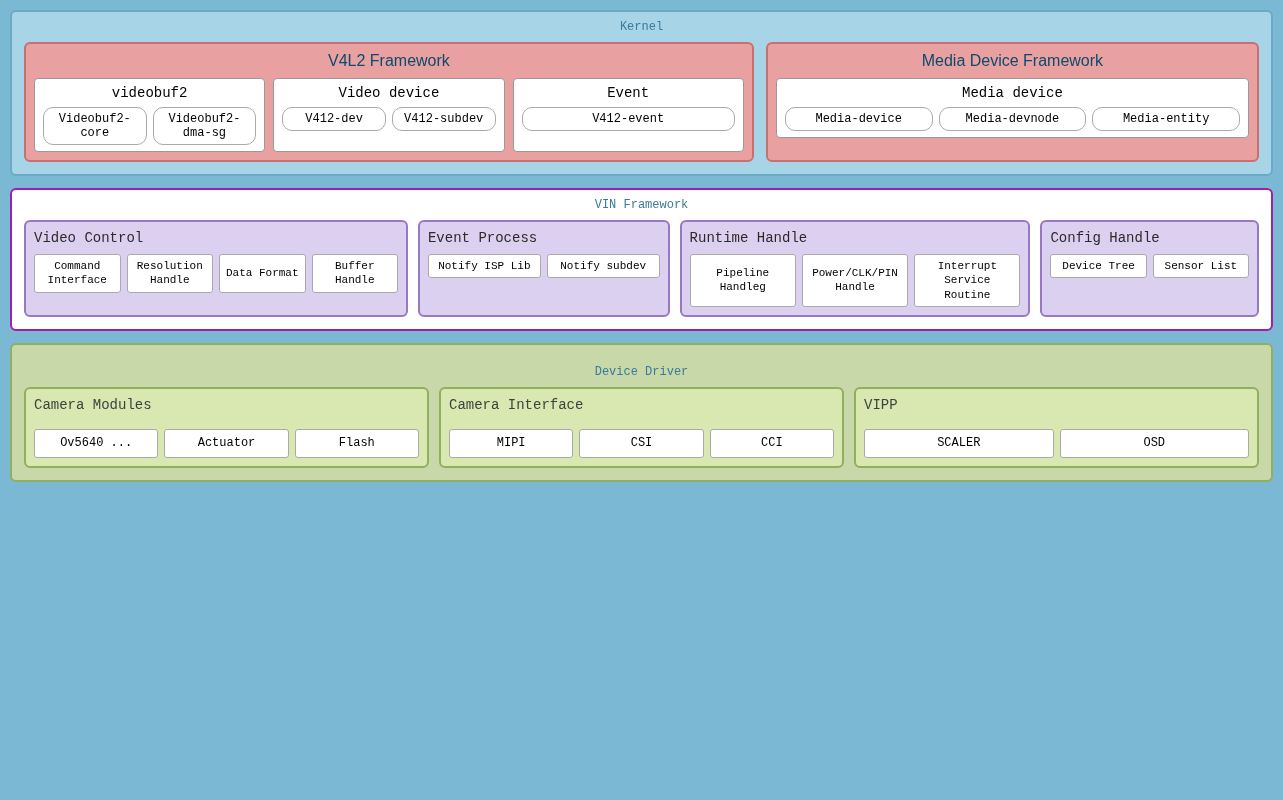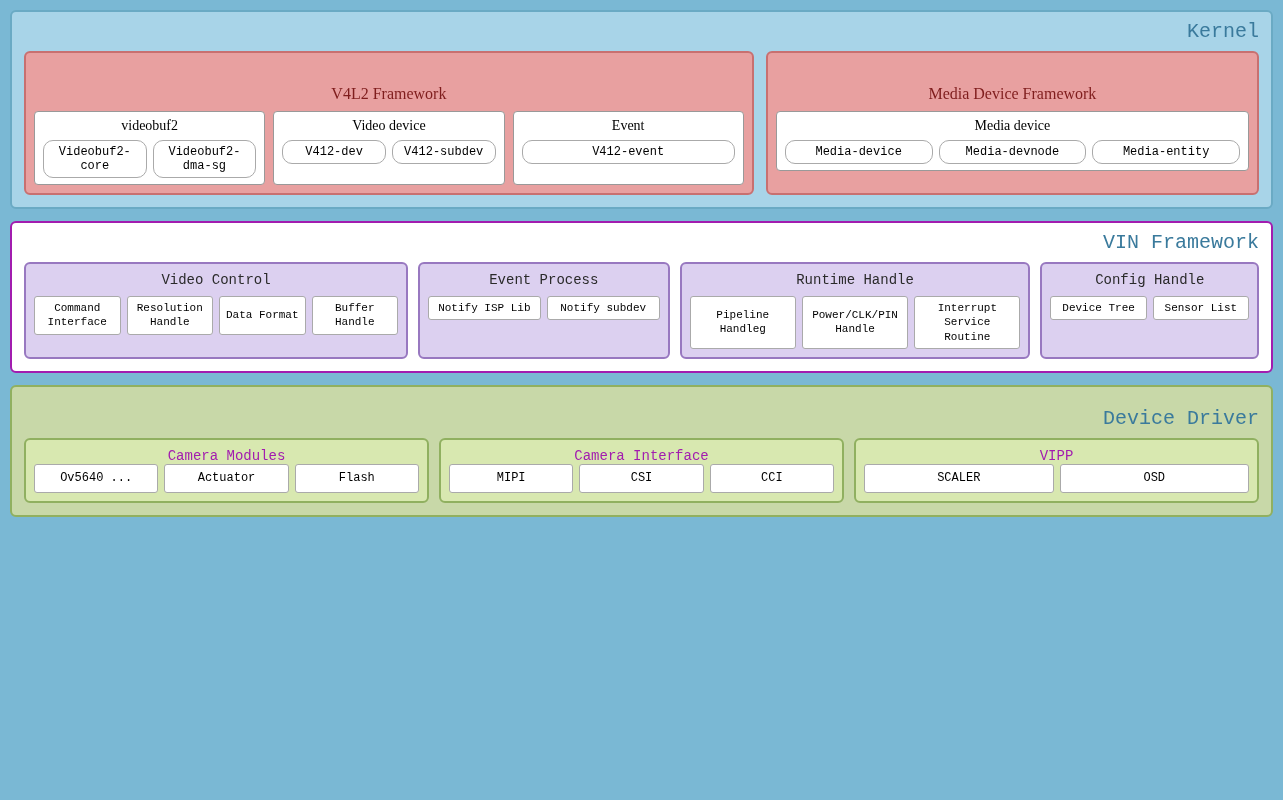--- a/index.html
+++ b/index.html
@@ -18,22 +18,22 @@
     }
 
     
     .kernel-section {
       background: #a8d4e8;
       border: 2px solid #6aaac4;
       border-radius: 6px;
       padding: 8px 12px 12px;
     }
     .section-title {
-      text-align: right;
-      font-size: 20px;
+      text-align: center;
+      font-size: 12px;
       color: #3a7a9c;
       margin-bottom: 8px;
       font-family: 'Courier New', Courier, monospace;
     }
     .kernel-inner {
       display: flex;
       gap: 12px;
     }
     .v4l2-framework {
       background: #e8a0a0;
@@ -45,40 +45,39 @@
     .media-device-framework {
       background: #e8a0a0;
       border: 2px solid #c87070;
       border-radius: 6px;
       padding: 8px;
       flex: 2;
     }
     .framework-title {
       text-align: center;
       font-size: 16px;
-      color: #7f1d1d;
+      color: #0c4a6e;
       margin-bottom: 8px;
-      font-family: Liberation Serif, serif;
-      margin-top: 24px;
+      font-family: Liberation Sans, sans-serif;
     }
     .framework-boxes {
       display: flex;
       gap: 8px;
     }
     .white-box {
       background: white;
       border: 1.5px solid #999;
       border-radius: 4px;
       padding: 6px 8px;
       flex: 1;
     }
     .white-box-title {
       text-align: center;
       font-size: 14px;
-      font-family: Liberation Serif, serif;
+      font-family: Liberation Mono, monospace;
       margin-bottom: 6px;
     }
     .white-box-inner {
       display: flex;
       gap: 6px;
     }
     .inner-box {
       background: white;
       border: 1.5px solid #aaa;
       border-radius: 10px;
@@ -104,21 +103,21 @@
       background: #dcd0f0;
       border: 2px solid #9878c0;
       border-radius: 6px;
       padding: 8px;
     }
     .vin-box.video-control { flex: 2.2; }
     .vin-box.runtime-handle { flex: 2; }
     .vin-box.event-process { flex: 1.4; }
     .vin-box.config-handle { flex: 1.2; }
     .vin-box-title {
-      text-align: center;
+      text-align: left;
       font-size: 14px;
       font-family: 'Courier New', Courier, monospace;
       margin-bottom: 8px;
       color: #2a2a2a;
     }
     .vin-box-inner {
       display: flex;
       gap: 6px;
     }
     .vin-inner-box {
@@ -148,25 +147,25 @@
       gap: 10px;
     }
     .driver-box {
       background: #d8e8b0;
       border: 2px solid #90b060;
       border-radius: 6px;
       padding: 8px;
       flex: 1;
     }
     .driver-box-title {
-      text-align: center;
+      text-align: left;
       font-size: 14px;
       font-family: 'Courier New', Courier, monospace;
-      margin-bottom: 0;
-      color: #a21caf;
+      margin-bottom: 16px;
+      color: #404040;
     }
     .driver-box-inner {
       display: flex;
       gap: 6px;
     }
     .driver-inner-box {
       background: white;
       border: 1.5px solid #aaa;
       border-radius: 3px;
       padding: 6px 8px;

